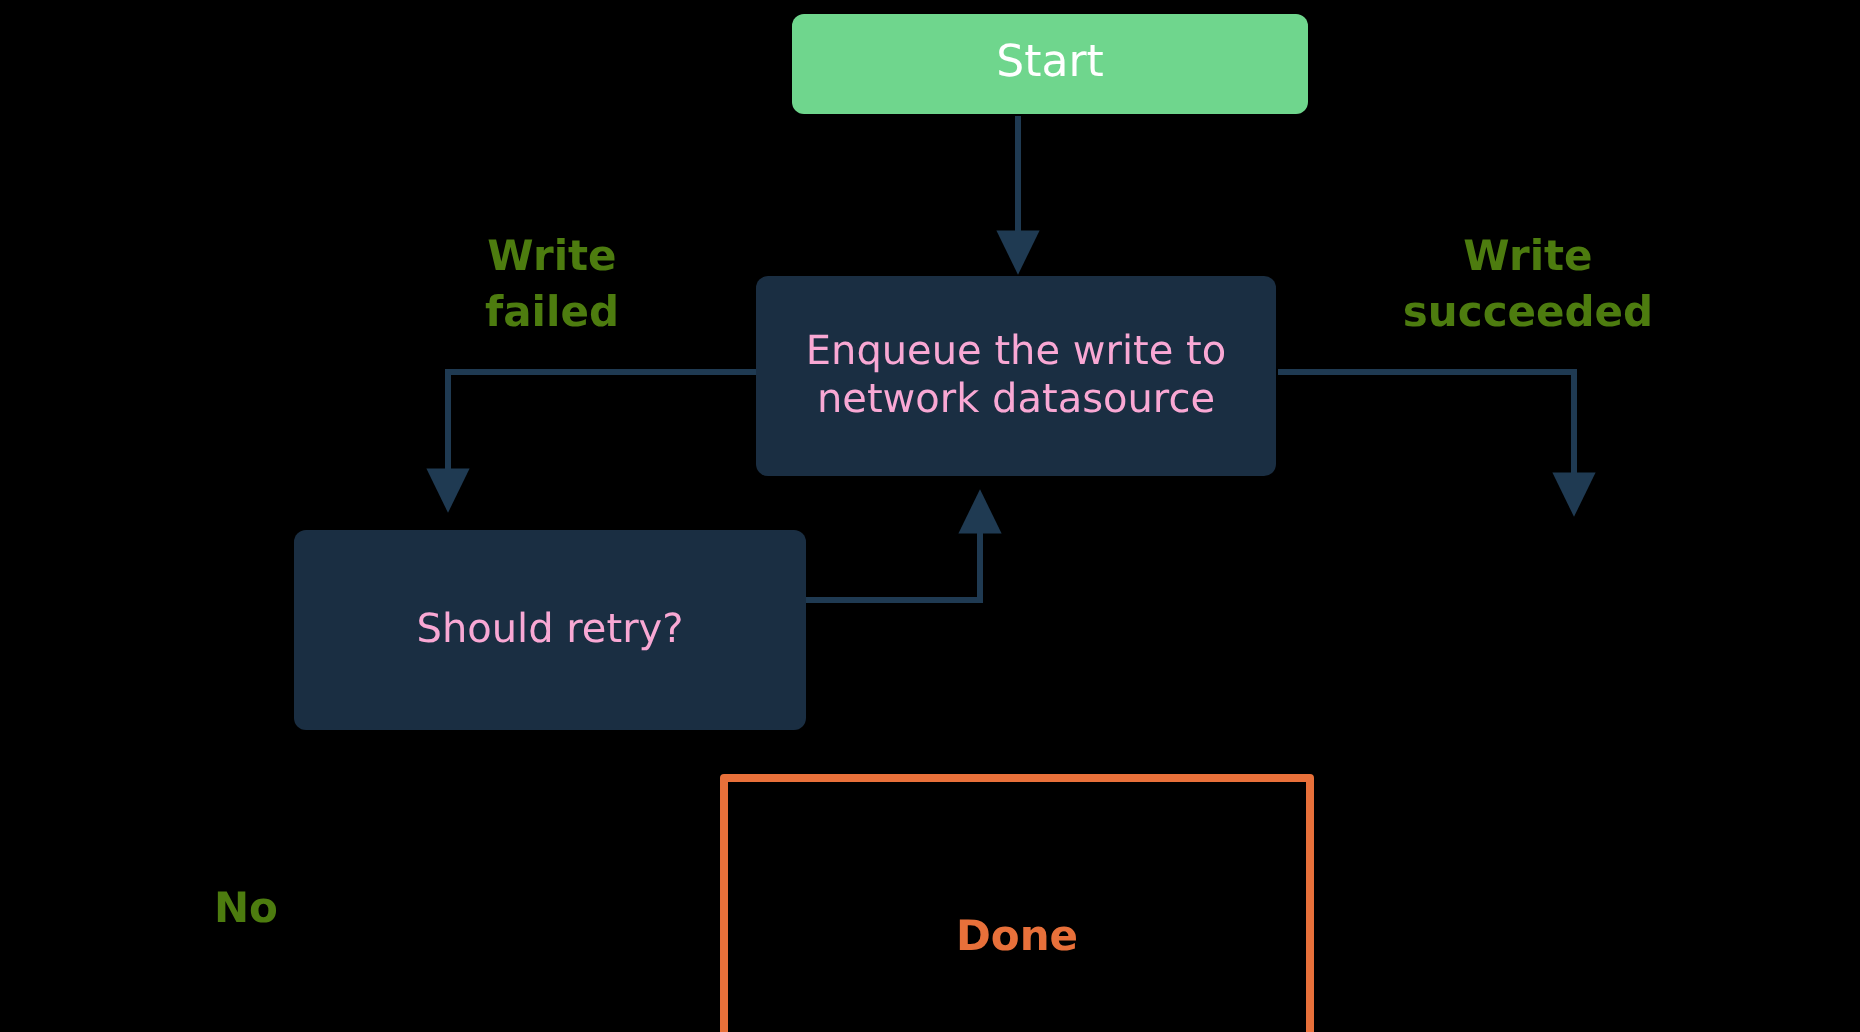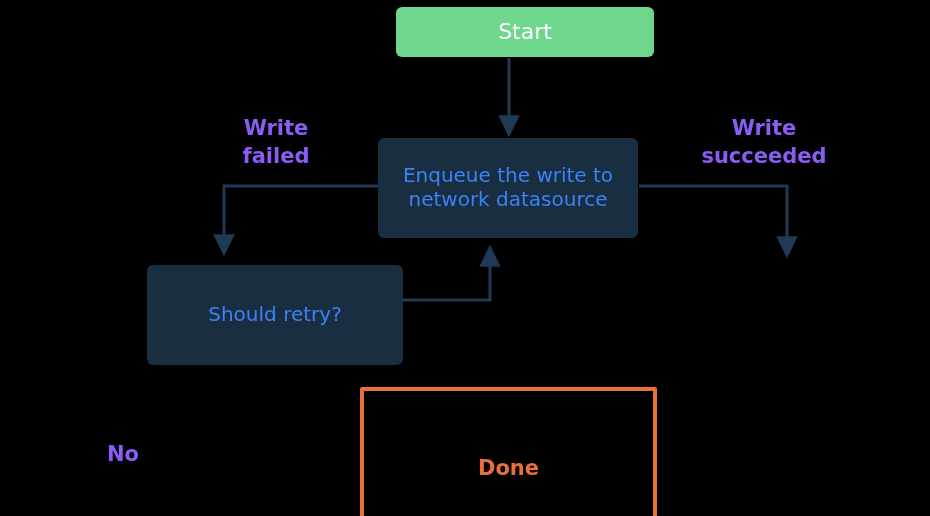--- a/index.html
+++ b/index.html
@@ -41,21 +41,21 @@
     background: #6FD68D;
     color: #FFFFFF;
     font-size: 22px;
     font-weight: 400;
     margin-left: 16px;
   }
 
   
   .node-process {
     background: #1A2E42;
-    color: #3b82f6;
+    color: #f9a8d4;
     font-size: 20px;
     font-weight: 400;
   }
   #node-enqueue {
     left: 378px;
     top: 138px;
     width: 260px;
     height: 100px;
   }
   #node-retry {
@@ -82,21 +82,21 @@
     border: 4px solid #E8703A;
     border-radius: 2px;
     color: #E8703A;
     font-size: 21px;
     font-weight: 700;
   }
 
   
   .edge-label {
     position: absolute;
-    color: #8b5cf6;
+    color: #4d7c0f;
     font-size: 21px;
     font-weight: 700;
     text-align: center;
     line-height: 1.35;
     white-space: pre-line;
   }
   #label-write-failed {
     left: 186px;
     top: 114px;
     width: 180px;

